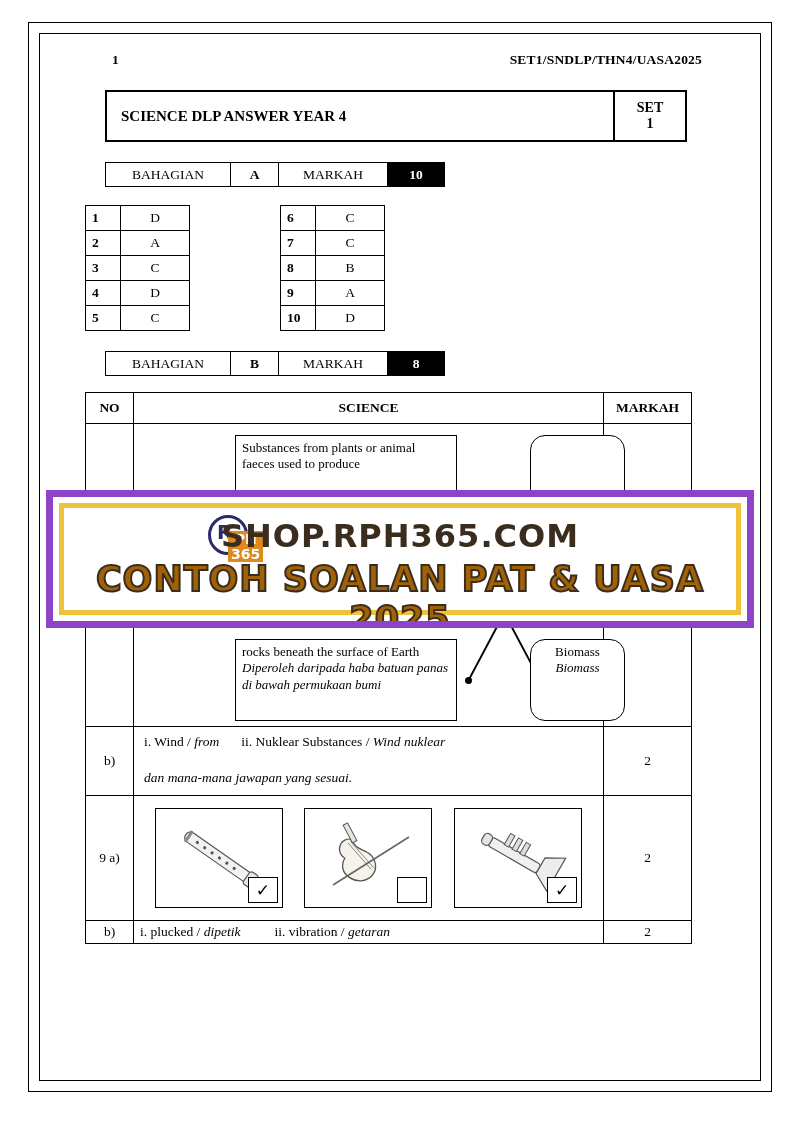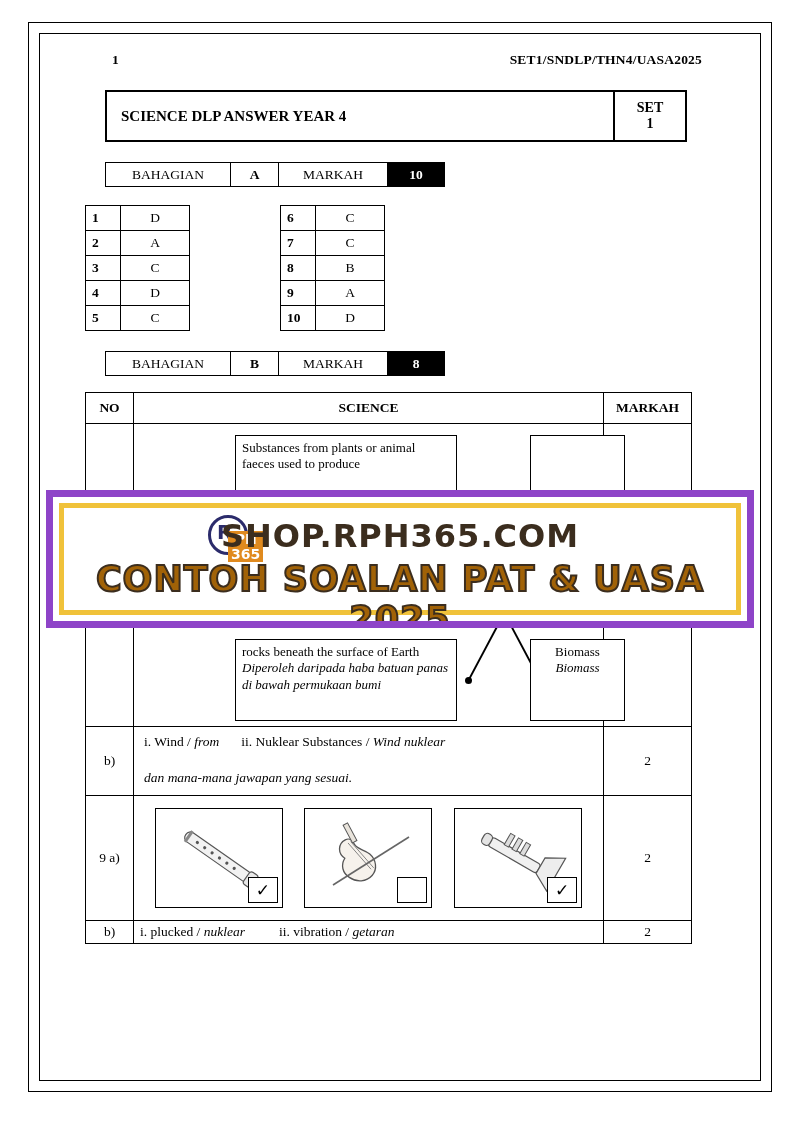--- a/index.html
+++ b/index.html
@@ -180,21 +180,21 @@
   .dbox {
     position: absolute;
     border: 1.5px solid #000;
     box-sizing: border-box;
     padding: 4px 6px;
     font-size: 13px;
     line-height: 1.25;
     background: #fff;
   }
   .dbox.left { left: 95px; width: 222px; }
-  .dbox.right { left: 390px; width: 95px; text-align: center; }
+  .dbox.right { left: 390px; width: 95px; text-align: center; border-radius: 15px; }
   .b1 { top: 8px; height: 86px; }
   .b2 { top: 110px; height: 86px; }
   .b3 { top: 212px; height: 82px; }
   .r1 { top: 8px; height: 86px; }
   .r2 { top: 110px; height: 86px; }
   .r3 { top: 212px; height: 82px; }
 
   .center-node {
     position: absolute;
     left: 330px;
@@ -540,21 +540,21 @@
               </div>
 
             </div>
           </td>
           <td class="c-mid">2</td>
         </tr>
 
         <tr>
           <td class="c-mid">b)</td>
           <td>
-            <span>i. plucked / </span><span class="it">nuklear</span><span style="display:inline-block;width:34px;"></span><span>ii. vibration / </span><span class="it">getaran</span>
+            <span>i. plucked / </span><span class="it">dipetik</span><span style="display:inline-block;width:34px;"></span><span>ii. vibration / </span><span class="it">getaran</span>
           </td>
           <td class="c-mid">2</td>
         </tr>
 
       </tbody>
         </table>
 
     </div>
   </div>
 </div>

